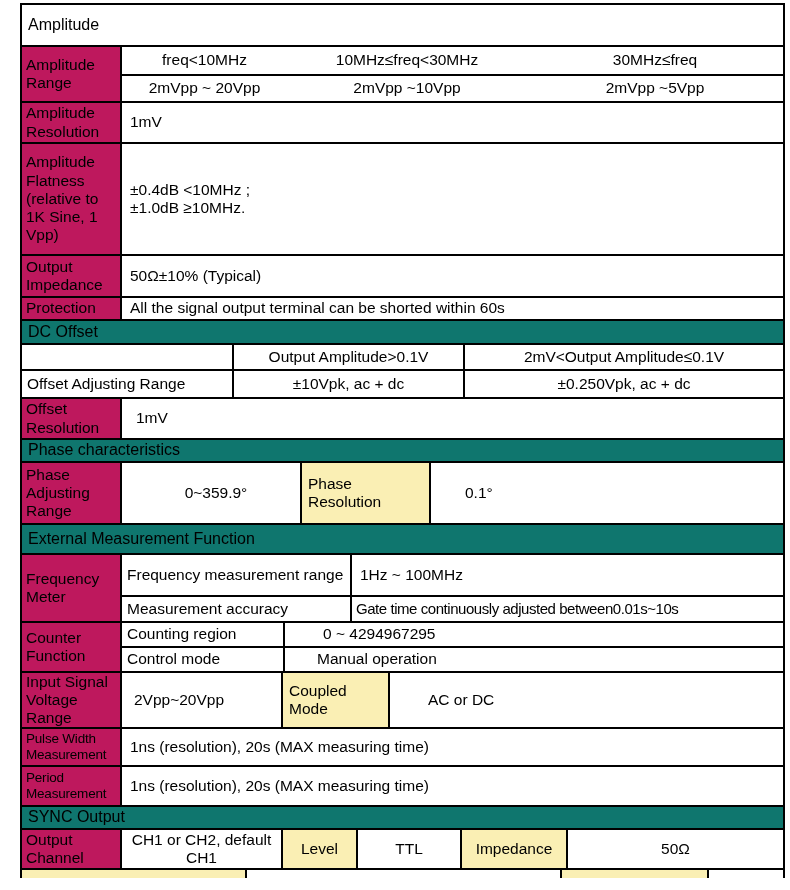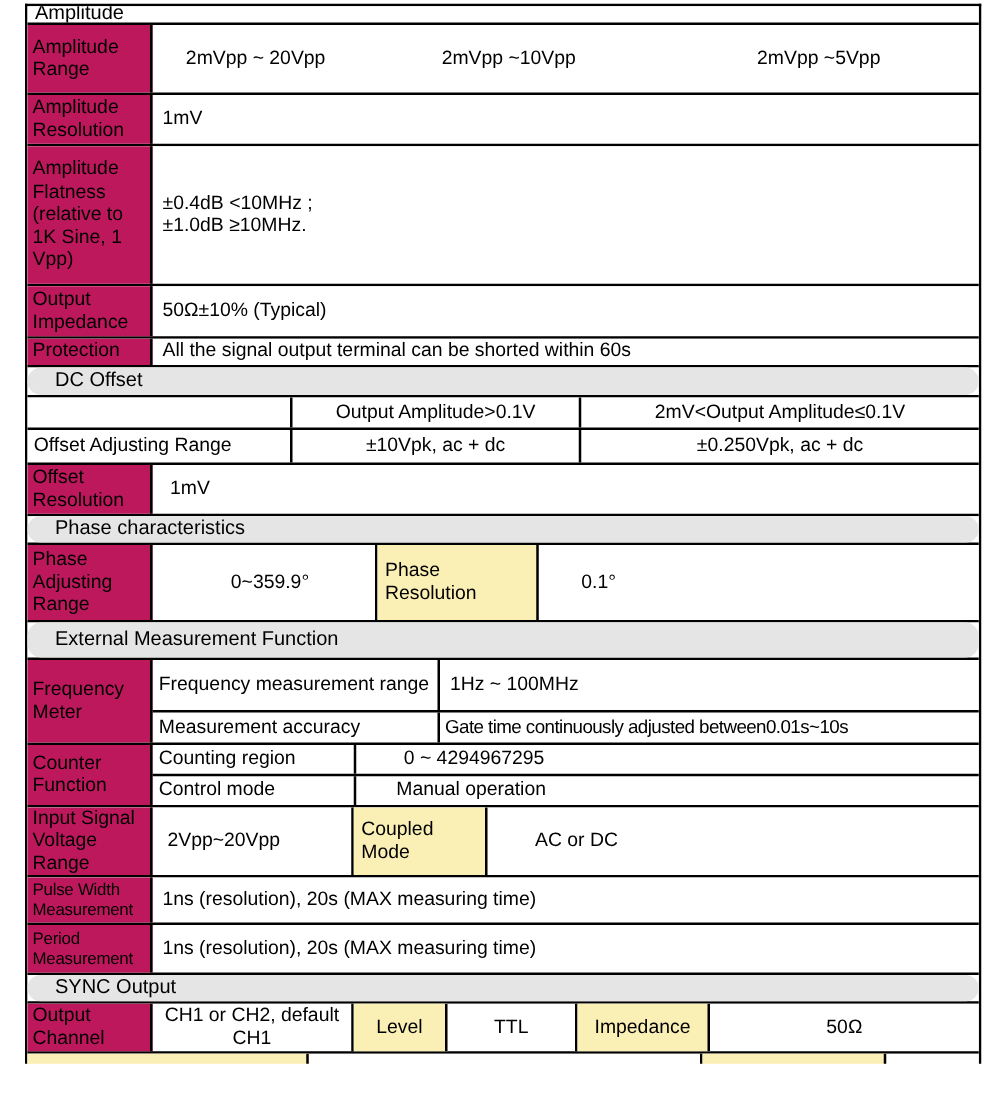--- a/index.html
+++ b/index.html
@@ -18,52 +18,59 @@
   .c{box-sizing:border-box;border-right:2px solid #000;display:flex;align-items:center;overflow:hidden;}
   .r > .c:last-child, .sub > .c:last-child{border-right:none;}
   .lbl{background:#be185d;flex:0 0 100px;padding:1px 4px;}
   .yc{background:#FAEFB4;padding:1px 6px;}
   .val{padding-left:8px;flex:1;}
   .grow{flex:1;}
   .center{justify-content:center;text-align:center;}
   .stack{flex:1;display:flex;flex-direction:column;min-width:0;}
   .sub{display:flex;flex:1;border-bottom:2px solid #000;box-sizing:border-box;min-width:0;}
   .stack > .sub:last-child{border-bottom:none;}
-  .sec{background:#e5e5e5;padding-left:22px;font-size:16px;display:flex;align-items:center;border-radius:11px;}
+  .sec{background:#0f766e;padding-left:6px;font-size:16px;display:flex;align-items:center;}
   .titlecell{padding-left:6px;font-size:16px;flex:1;}
   .fgrid{flex:1;display:grid;grid-template-columns:165px 240px 1fr;align-items:center;}
   .fgrid span{text-align:center;}
   .namecell{padding-left:5px;}
   .cond{letter-spacing:-0.45px;font-size:15px;}
   .small-lbl{font-size:13.5px;letter-spacing:-0.2px;}
   .two-line span{display:block;}
   .w212{flex:0 0 212px;} .w231{flex:0 0 231px;} .w230{flex:0 0 230px;}
   .w170{flex:0 0 170px;margin-left:10px;} .w163{flex:0 0 163px;} .w161{flex:0 0 161px;}
   .w129{flex:0 0 129px;} .w107{flex:0 0 107px;} .w106{flex:0 0 106px;}
   .w104{flex:0 0 104px;} .w75{flex:0 0 75px;justify-content:center;}
   .cut-y{background:#FAEFB4;flex:0 0 223px;border-right:2px solid #000;}
   .cut-w1{flex:0 0 313px;border-right:2px solid #000;}
   .cut-y2{background:#FAEFB4;flex:0 0 145px;border-right:2px solid #000;}
 </style>
 </head>
 <body>
 
 <div class="spec-table">
 
-  <div class="r" style="height:15px">
+  <div class="r" style="height:42px">
     <div class="c titlecell">
       <span>Amplitude</span>
     </div>
   </div>
 
   <div class="r" style="height:56px">
     <div class="c lbl">
       <span>Amplitude Range</span>
     </div>
     <div class="stack">
+      <div class="sub" style="flex:0 0 29px">
+        <div class="fgrid">
+          <span>freq&lt;10MHz</span>
+          <span>10MHz≤freq&lt;30MHz</span>
+          <span>30MHz≤freq</span>
+        </div>
+      </div>
       <div class="sub">
         <div class="fgrid">
           <span>2mVpp ~ 20Vpp</span>
           <span>2mVpp ~10Vpp</span>
           <span>2mVpp ~5Vpp</span>
         </div>
       </div>
     </div>
   </div>
 

